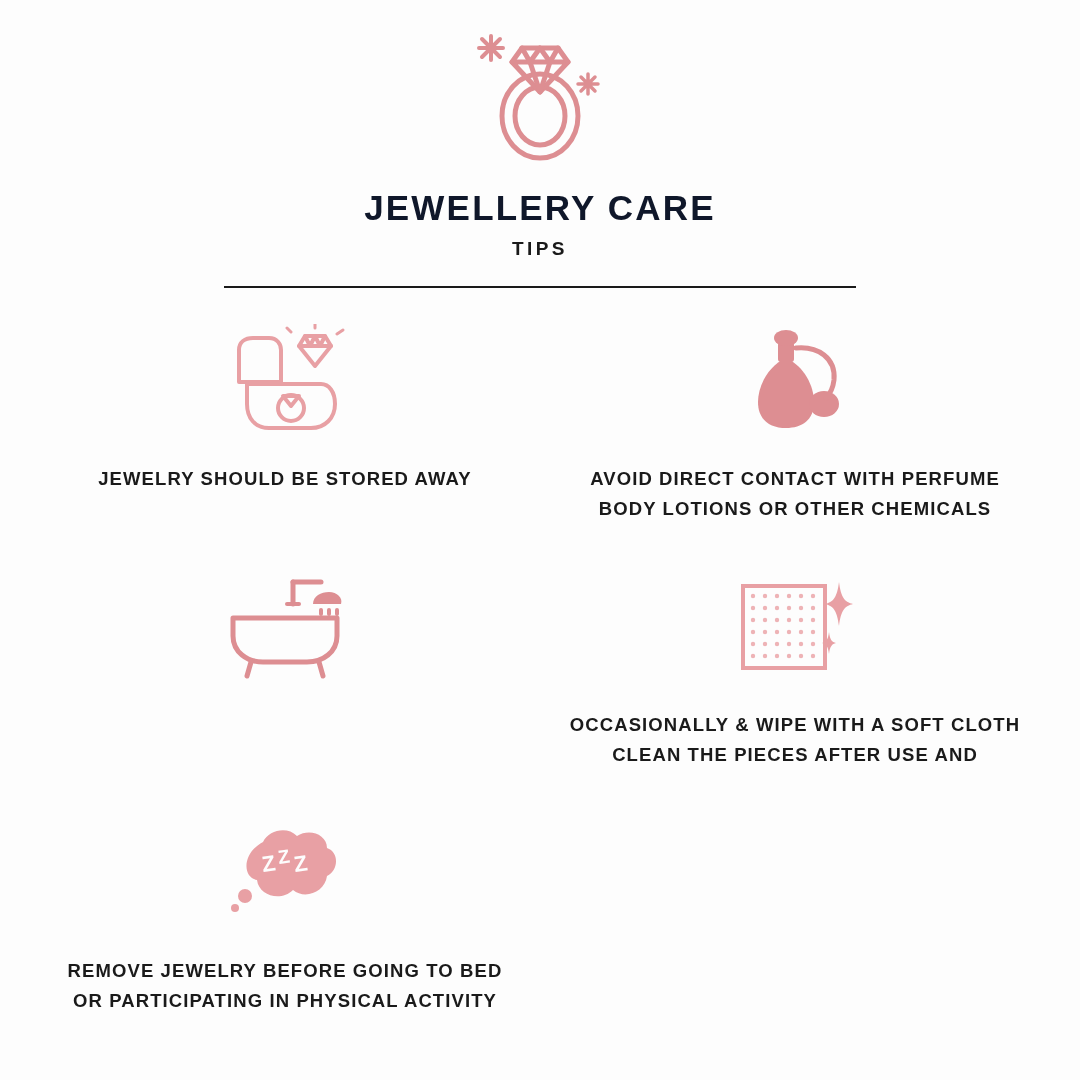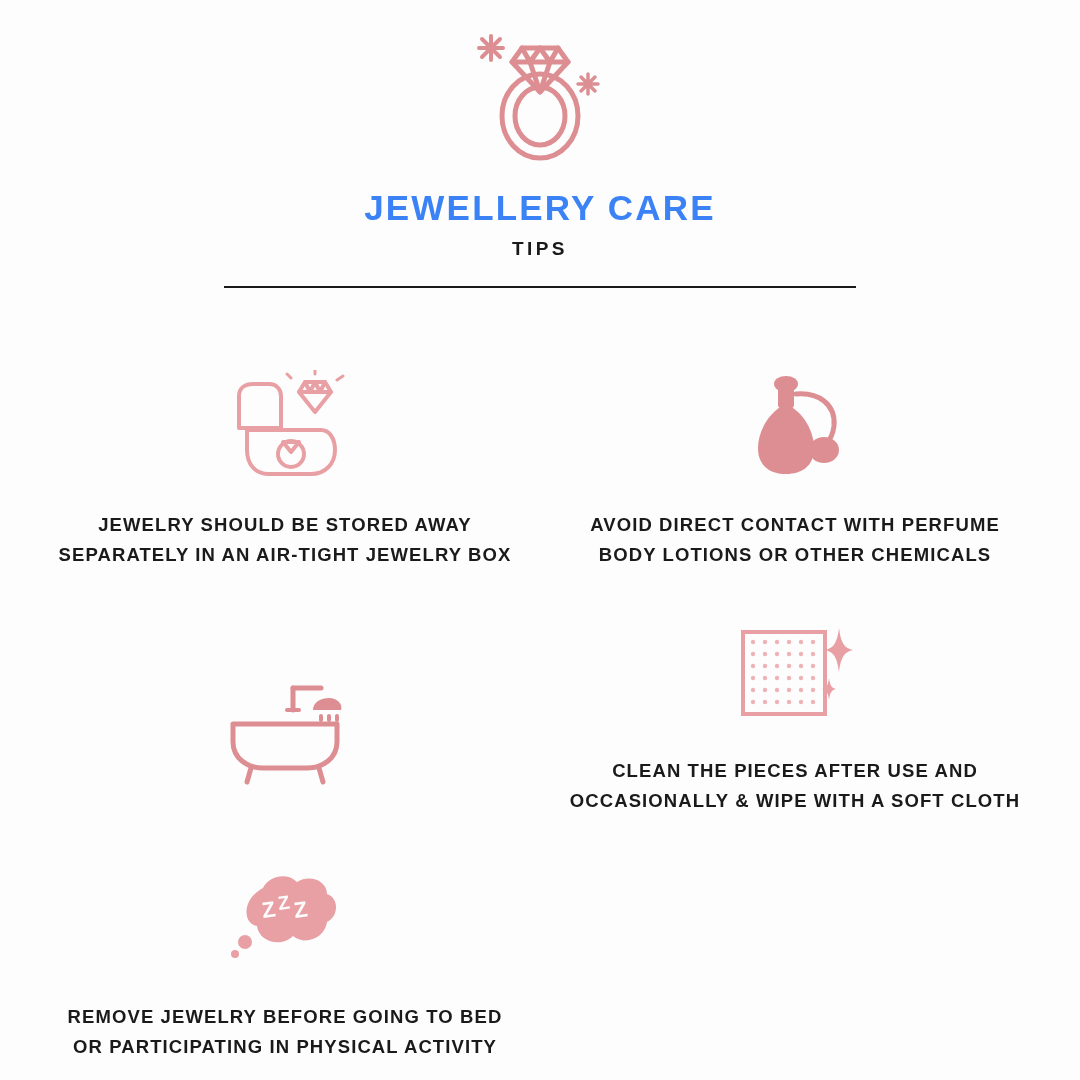--- a/index.html
+++ b/index.html
@@ -29,21 +29,21 @@
   .ring-icon {
     display: block;
     margin: 0 auto;
   }
   .title {
     margin: 14px 0 0 0;
     font-size: 35px;
     line-height: 40px;
     font-weight: bold;
     letter-spacing: 2.2px;
-    color: #3b82f6;
+    color: #0f172a;
     text-transform: uppercase;
   }
   .subtitle {
     margin: 10px 0 0 0;
     font-size: 19px;
     letter-spacing: 3.4px;
     font-weight: bold;
     color: #1a1a1a;
     text-transform: uppercase;
   }
@@ -60,21 +60,21 @@
     width: 1010px;
     display: grid;
     grid-template-columns: 1fr 1fr;
     grid-template-rows: repeat(3, 246px);
     column-gap: 10px;
   }
   .tip {
     display: flex;
     flex-direction: column;
     align-items: center;
-    justify-content: flex-end;
+    justify-content: flex-start;
   }
   .tip-icon {
     height: 118px;
     display: flex;
     align-items: center;
     justify-content: center;
   }
   .tip-text {
     margin-top: 22px;
     text-align: center;
@@ -131,21 +131,20 @@
 
           <path d="M74 22 L106 22 L90 42 Z"></path>
           <path d="M74 22 L80 12 L100 12 L106 22"></path>
           <path d="M80 12 L85 22 L90 12 L95 22 L100 12"></path>
 
           <path d="M90 4 L90 0 M112 10 L118 6 M66 8 L62 4" stroke-width="3"></path>
         </svg>
       </div>
       <div class="tip-text">
         <span>Jewelry should be stored away</span>
-        <span>separately in an air-tight jewelry box</span>
       </div>
     </div>
 
 
     <div class="tip">
       <div class="tip-icon">
         <svg width="110" height="118" viewBox="0 0 110 118" fill="none">
           <g fill="#dd8e92">
 
             <path d="M46 34 C28 42 18 62 18 78 C18 96 30 104 46 104 C62 104 74 96 74 78 C74 62 64 42 46 34 Z"></path>
@@ -227,22 +226,22 @@
             <circle cx="54" cy="82" r="2.2"></circle>
               <circle cx="66" cy="82" r="2.2"></circle>
               <circle cx="78" cy="82" r="2.2"></circle>
           </g>
 
           <path d="M104 8 C106 24 110 28 118 30 C110 32 106 36 104 52 C102 36 98 32 90 30 C98 28 102 24 104 8 Z" fill="#e8a0a4"></path>
           <path d="M94 58 C95 66 97 68 101 69 C97 70 95 72 94 80 C93 72 91 70 87 69 C91 68 93 66 94 58 Z" fill="#e8a0a4"></path>
         </svg>
       </div>
       <div class="tip-text">
+        <span>occasionally &amp; wipe with a soft cloth</span>
         <span>Clean the pieces after use and</span>
-        <span>occasionally &amp; wipe with a soft cloth</span>
       </div>
     </div>
 
     <div class="tip">
       <div class="tip-icon">
         <svg width="120" height="110" viewBox="0 0 120 110" fill="none">
 
           <path d="M38 22 C44 10 62 6 72 16 C84 8 102 14 102 28 C114 32 114 50 102 56 C100 72 80 80 68 70 C56 82 34 76 32 60 C18 58 16 34 38 22 Z" fill="#e8a0a4"></path>
           <circle cx="20" cy="76" r="7" fill="#e8a0a4"></circle>
           <circle cx="10" cy="88" r="4" fill="#e8a0a4"></circle>

